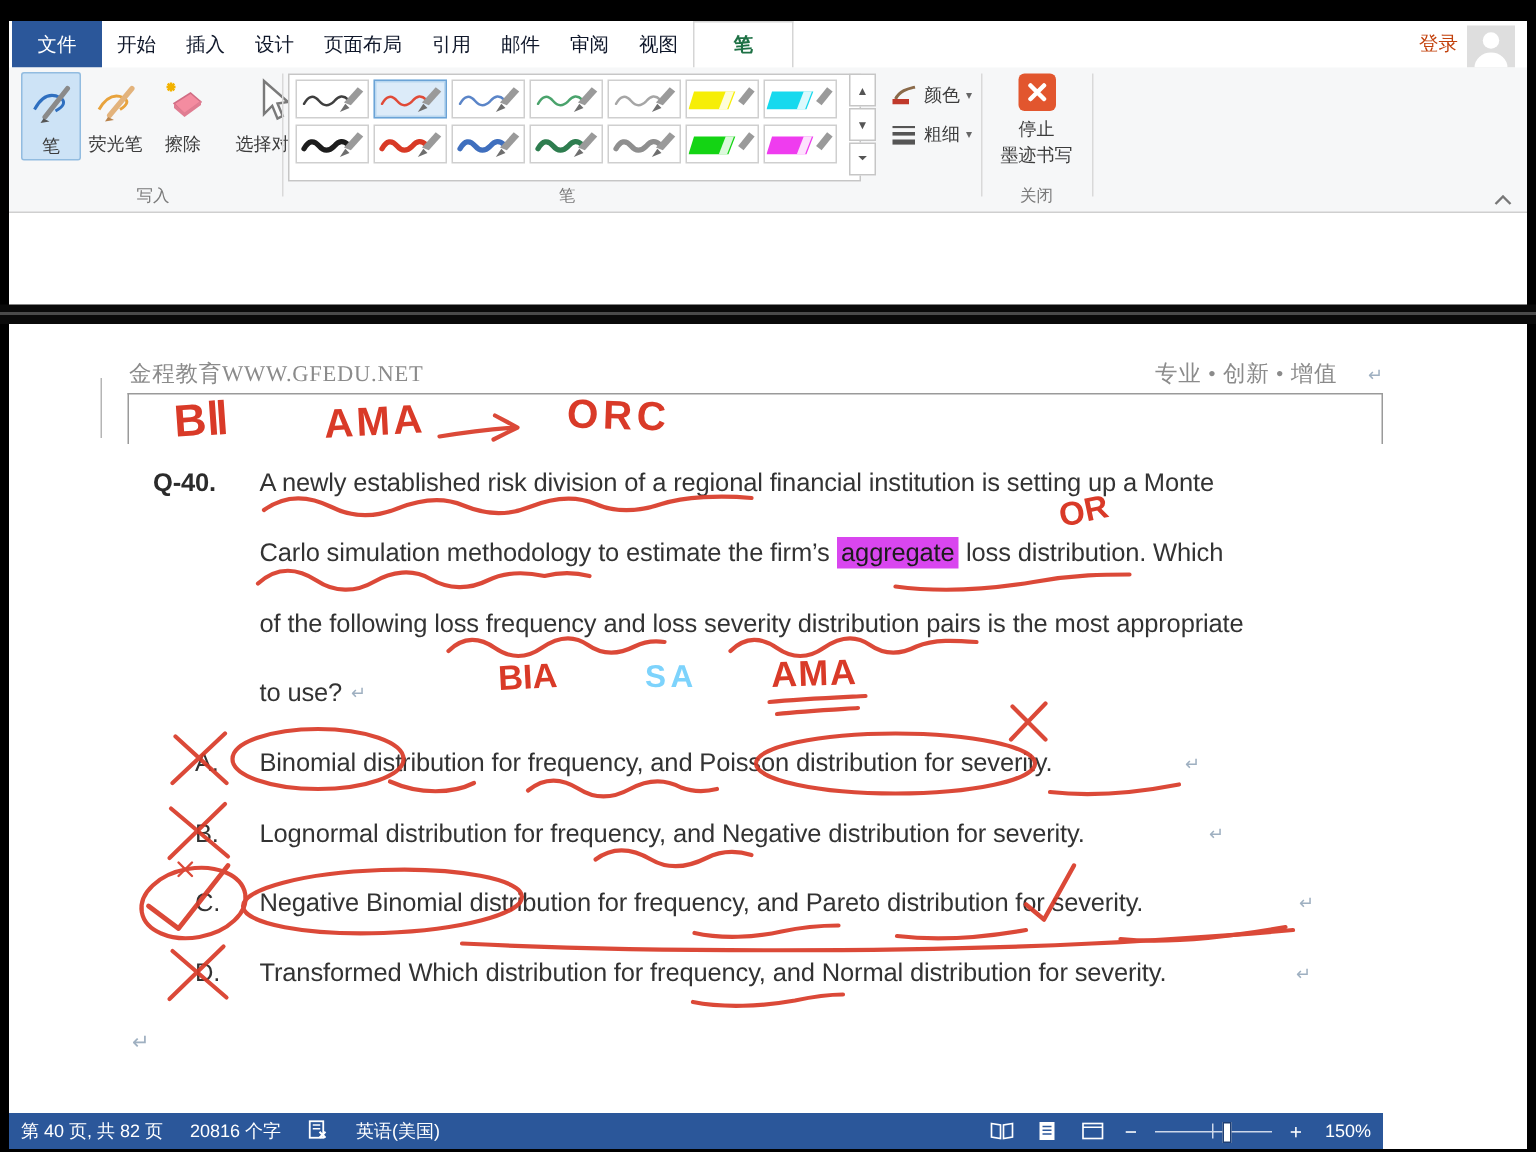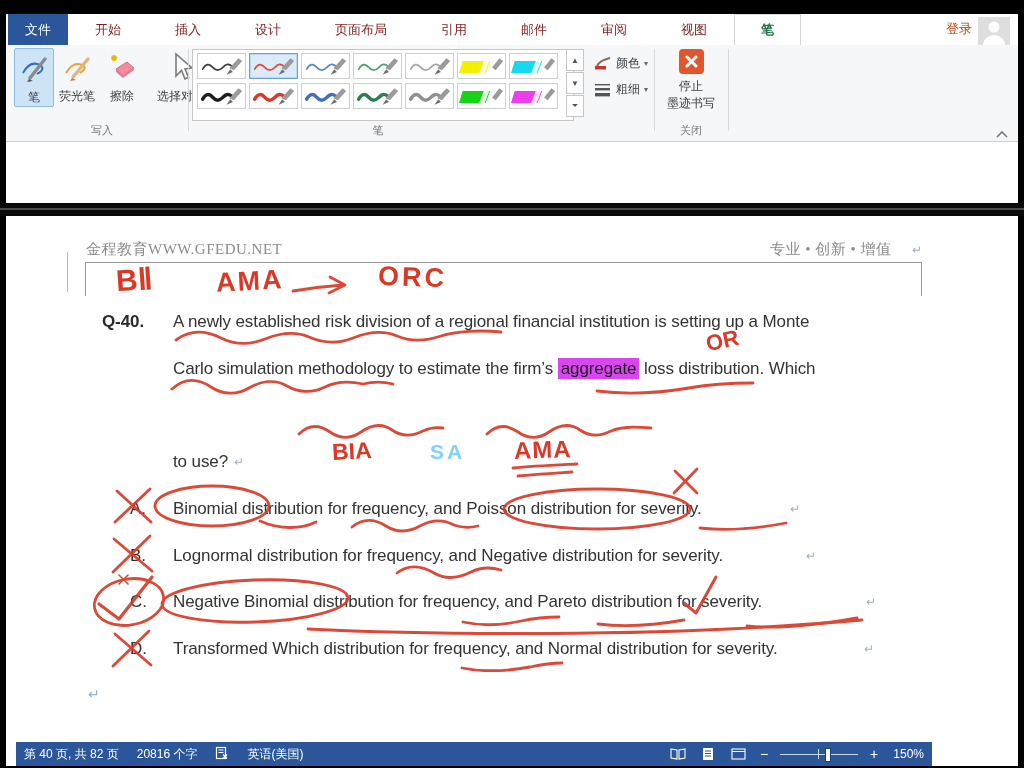--- a/index.html
+++ b/index.html
@@ -6,21 +6,21 @@
   body{width:1024px;height:768px;background:#000;position:relative;overflow:hidden;
        font-family:"Liberation Sans",sans-serif;}
   #frame{position:absolute;inset:0;}
   .abs{position:absolute;}
 
   
   #app-bg{left:6px;top:14px;width:1012px;height:752px;background:#fff;}
 
   
   #tab-row{left:6px;top:14px;width:1012px;height:31px;background:#fff;display:flex;align-items:stretch;}
-  .tab{display:flex;align-items:center;padding:0 27px;font-size:13px;color:#7f1d1d;cursor:default;white-space:nowrap;}
+  .tab{display:flex;align-items:center;padding:0 10px;font-size:13px;color:#0f172a;cursor:default;white-space:nowrap;}
   .tab.file{background:#2b579a;color:#fff;margin-left:2px;padding:0 17px;}
   .tab.active{color:#1e7145;font-weight:700;background:#fff;border:1px solid #d5d5d5;border-bottom:none;padding:0 26px;}
   #signin{right:52px;top:20px;font-size:13px;color:#c2410c;}
   #avatar{right:14px;top:17px;width:32px;height:28px;background:#dedede;}
 
   
   #ribbon{left:6px;top:45px;width:1012px;height:96px;background:#f6f7f8;border-bottom:1px solid #cfcfcf;}
   .grp-label{position:absolute;top:78px;font-size:11px;color:#7a7a7a;text-align:center;}
   .vsep{position:absolute;top:4px;height:82px;width:1px;background:#d9d9d9;}
   .rbtn{position:absolute;top:3px;display:flex;flex-direction:column;align-items:center;font-size:12px;color:#3c3c3c;padding-top:4px;}
@@ -55,21 +55,21 @@
   .qnum{font-weight:700;color:#2b2b2b;}
   mark.hl{padding:1px 3px;color:#1c1c1c;}
   .pmark{position:absolute;color:#9fb0c1;font-size:12px;}
 
   .hw{position:absolute;color:#d93a28;font-weight:600;white-space:nowrap;}
 
   #ink-svg{position:absolute;left:0;top:0;width:1024px;height:768px;pointer-events:none;z-index:6;}
 
   
   #statusbar{left:6px;top:742px;width:916px;height:24px;background:#2b579a;color:#fff;font-size:12px;
-     display:flex;align-items:center;margin-left:10px;}
+     display:flex;align-items:center;}
   #sb-left{display:flex;align-items:center;gap:18px;padding-left:8px;}
   #sb-right{margin-left:auto;display:flex;align-items:center;gap:10px;padding-right:8px;}
   .sb-item{white-space:nowrap;}
   .viewbtn{display:flex;align-items:center;justify-content:center;width:20px;height:20px;}
   #zoom-track{position:relative;width:78px;height:20px;display:flex;align-items:center;}
   #zoom-line{width:100%;height:1px;background:#cdd8ea;}
   #zoom-notch{position:absolute;left:38px;top:5px;width:1px;height:10px;background:#cdd8ea;}
   #zoom-handle{position:absolute;left:45px;top:4px;width:4px;height:12px;background:#fff;border:1px solid #1f3f73;}
   .zoom-pm{font-size:14px;line-height:14px;color:#fff;width:12px;text-align:center;}
 </style>
@@ -298,20 +298,21 @@
   <div class="abs hdr-serif" style="left:770px;top:240px;">专业 • 创新 • 增值</div>
   <span class="pmark abs" style="left:912px;top:243px;">↵</span>
   <div class="abs rule" style="left:85px;top:262px;width:837px;height:1px;"></div>
   <div class="abs rule" style="left:85px;top:262px;width:1px;height:34px;"></div>
   <div class="abs rule" style="left:921px;top:262px;width:1px;height:34px;"></div>
   <div class="abs rule" style="left:67px;top:252px;width:1px;height:40px;background:#b5b5b5;"></div>
 
   <div class="abs qtext qnum" style="left:102px;top:312px;">Q-40.</div>
   <div class="abs qtext" style="left:173px;top:312px;">A newly established risk division of a regional financial institution is setting up a Monte</div>
   <div class="abs qtext" style="left:173px;top:359px;"><span>Carlo simulation methodology to estimate the firm’s </span><mark class="hl" style="background: #d946ef;">aggregate</mark><span> loss distribution. Which</span></div>
+  <div class="abs qtext" style="left:173px;top:406px;">of the following loss frequency and loss severity distribution pairs is the most appropriate</div>
   <div class="abs qtext" style="left:173px;top:452px;">to use?</div>
   <span class="pmark" style="left:234px;top:455px;">↵</span>
 
   <div class="abs qtext" style="left:130px;top:499px;">A.</div>
   <div class="abs qtext" style="left:173px;top:499px;">Binomial distribution for frequency, and Poisson distribution for severity.</div>
   <span class="pmark" style="left:790px;top:502px;">↵</span>
 
   <div class="abs qtext" style="left:130px;top:546px;">B.</div>
   <div class="abs qtext" style="left:173px;top:546px;">Lognormal distribution for frequency, and Negative distribution for severity.</div>
   <span class="pmark" style="left:806px;top:549px;">↵</span>

